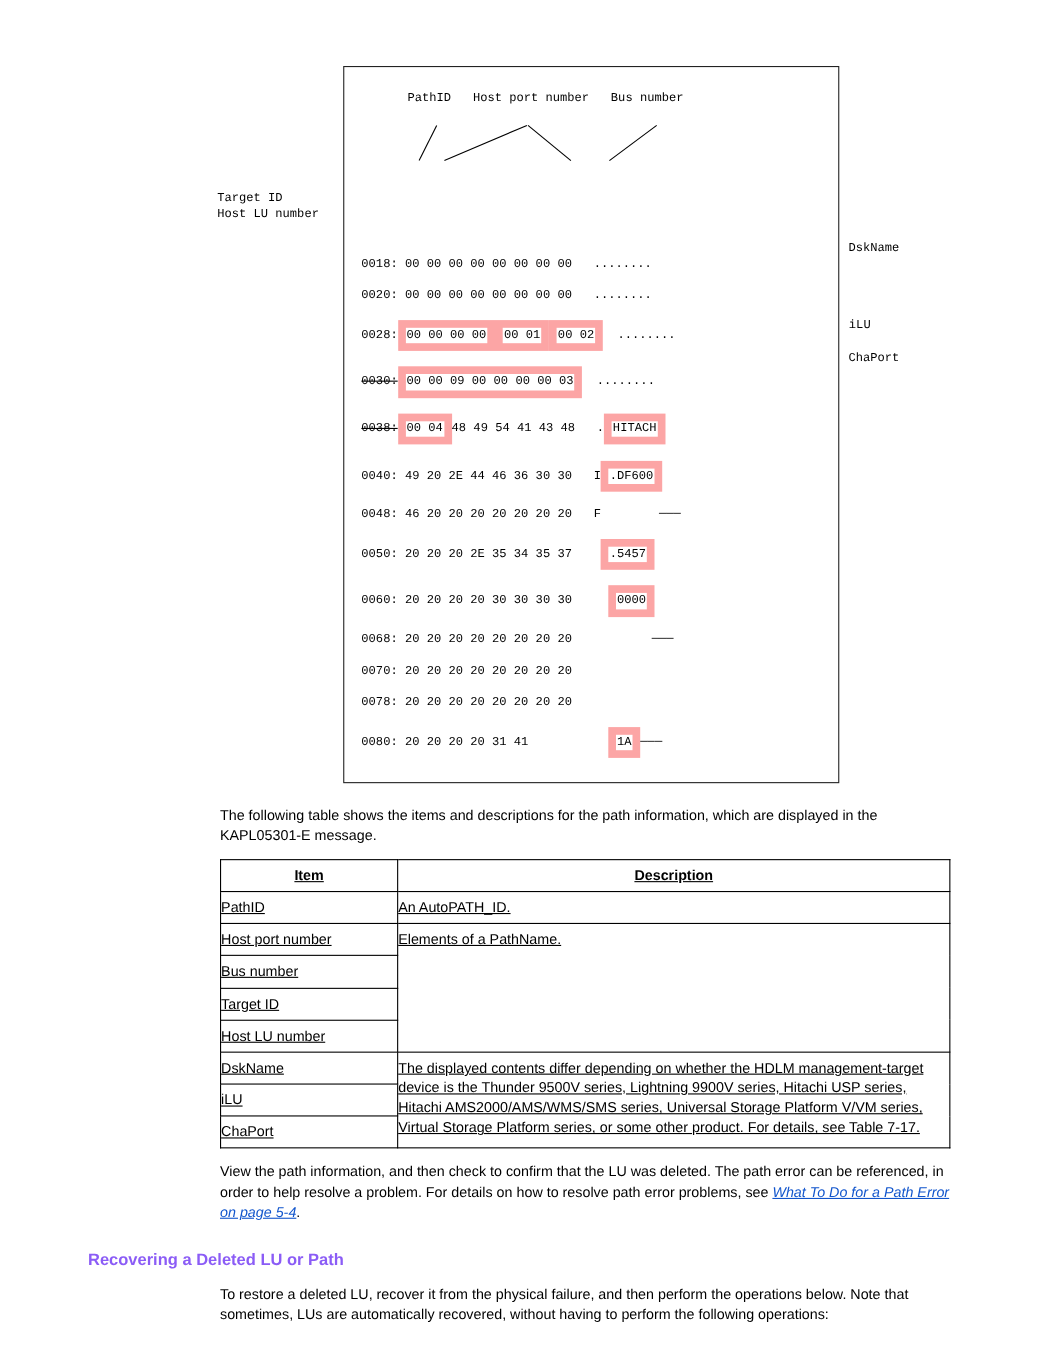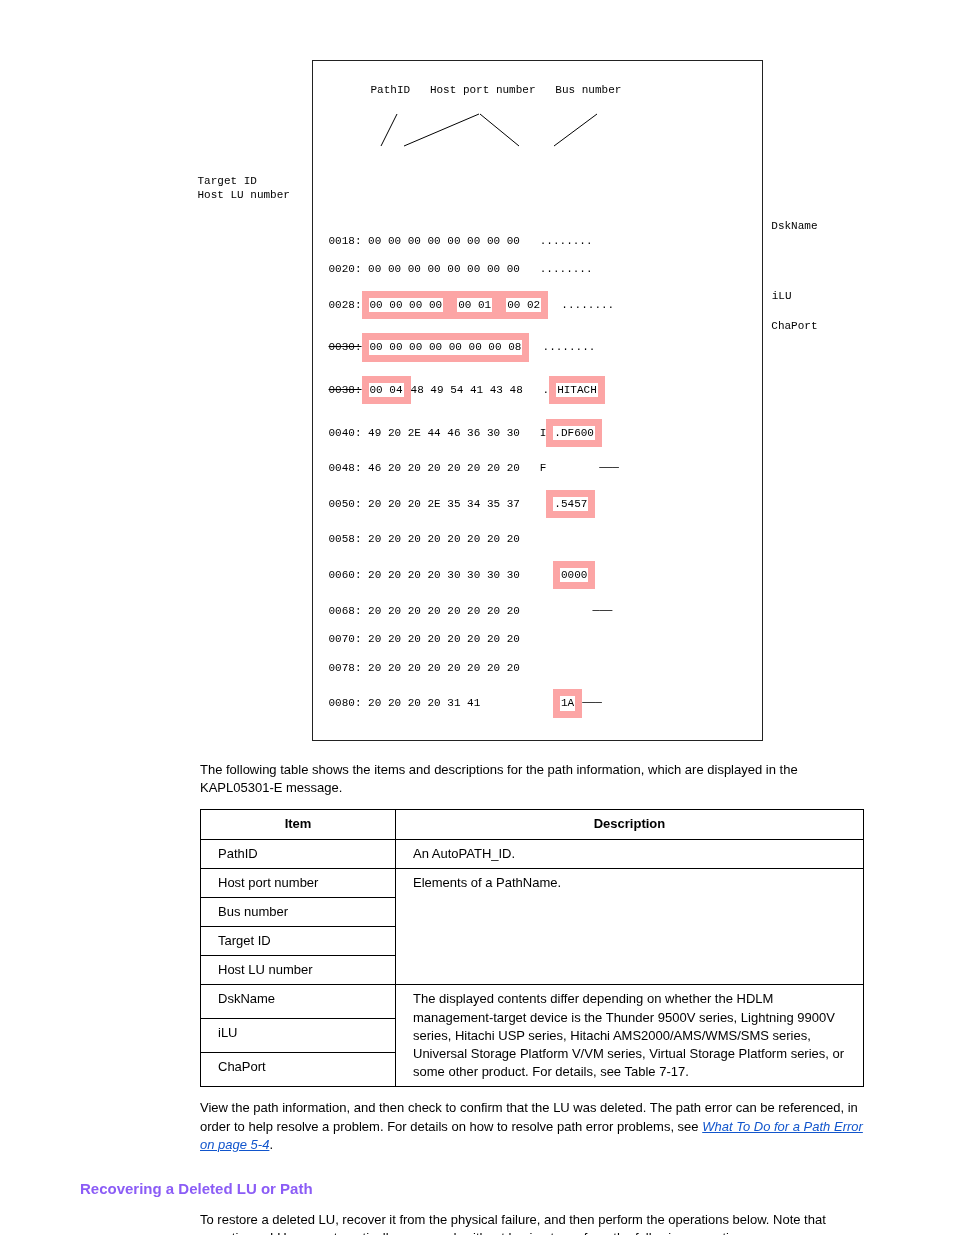--- a/index.html
+++ b/index.html
@@ -34,24 +34,25 @@
     font-weight: bold;
     text-align: center;
     margin: 18px 0 8px 0;
   }
   table.info {
     border-collapse: collapse;
     width: 100%;
   }
   table.info th, table.info td {
     border: 1px solid #000;
-    padding: 5px 17px;
+    padding: 5px 0;
     text-align: left;
     vertical-align: top;
     font-size: 13px;
+    text-decoration: underline;
   }
   table.info th {
     font-weight: bold;
     text-align: center;
     background: #fff;
   }
   a.xref {
     color: #1155cc;
     text-decoration: underline;
     font-style: italic;
@@ -78,26 +79,25 @@
   <line x1="268" y1="2" x2="225" y2="34" stroke="#000"></line>
 </svg>
 <div style="position:absolute; left:-115px; top:113px; font-family:'Courier New',monospace;">Target ID</div>
 <div style="position:absolute; left:-115px; top:127px; font-family:'Courier New',monospace;">Host LU number</div>
 <div style="position:absolute; right:-56px; top:158px; font-family:'Courier New',monospace;">DskName</div>
 <div style="position:absolute; right:-30px; top:228px; font-family:'Courier New',monospace;">iLU</div>
 <div style="position:absolute; right:-56px; top:258px; font-family:'Courier New',monospace;">ChaPort</div>
 <div>0018: 00 00 00 00 00 00 00 00   ........</div>
 <div>0020: 00 00 00 00 00 00 00 00   ........</div>
 <div>0028:<span class="box">00 00 00 00</span><span class="box">00 01</span><span class="box">00 02</span>  ........</div>
-<div><span class="strike">0030:</span><span class="box">00 00 00 00 00 00 00 08</span>  ........</div>
+<div><span class="strike">0030:</span><span class="box">00 00 09 00 00 00 00 03</span>  ........</div>
 <div><span class="strike">0038:</span><span class="box">00 04</span>48 49 54 41 43 48   .<span class="box">HITACH</span></div>
 <div>0040: 49 20 2E 44 46 36 30 30   I<span class="box">.DF600</span></div>
 <div>0048: 46 20 20 20 20 20 20 20   F        ───</div>
 <div>0050: 20 20 20 2E 35 34 35 37    <span class="box">.5457</span></div>
-<div>0058: 20 20 20 20 20 20 20 20</div>
 <div>0060: 20 20 20 20 30 30 30 30     <span class="box">0000</span></div>
 <div>0068: 20 20 20 20 20 20 20 20           ───</div>
 <div>0070: 20 20 20 20 20 20 20 20</div>
 <div>0078: 20 20 20 20 20 20 20 20</div>
 <div>0080: 20 20 20 20 31 41           <span class="box">1A</span>───</div>
 </div>
 </div>
 
 <div class="content-block">
   <p class="para">The following table shows the items and descriptions for the path information, which are displayed in the KAPL05301-E message.</p>

